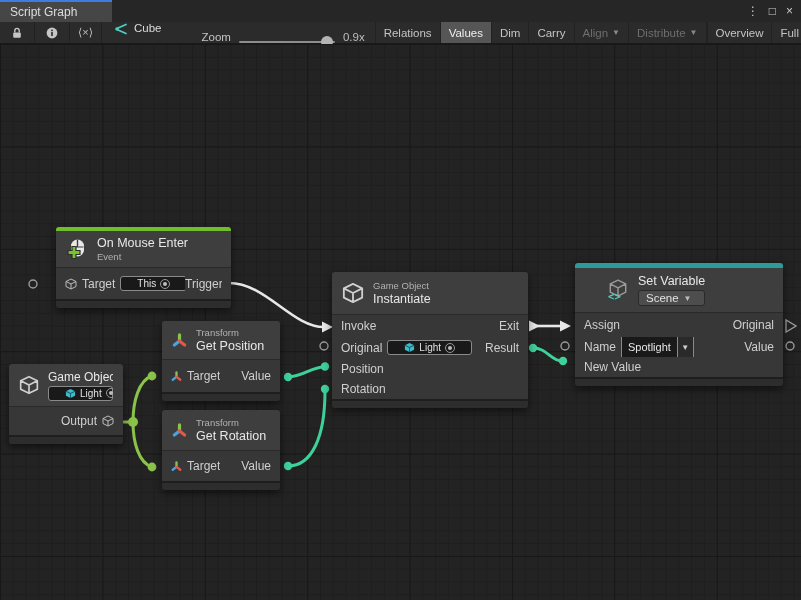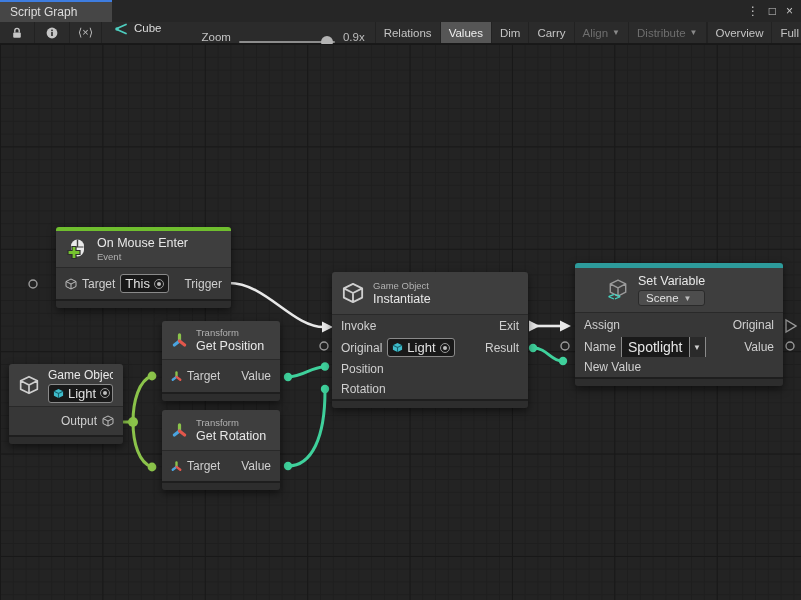--- a/index.html
+++ b/index.html
@@ -46,25 +46,25 @@
   .nhead { background:#3e3e3e; display:flex; align-items:center; gap:9px; padding:0 10px; }
   .nhead .ncol { display:flex; flex-direction:column; justify-content:center; gap:1px; overflow:hidden; }
   .nsmall { font-size:9.5px; color:#b2b2b2; white-space:nowrap; }
   .ntitle { font-size:12.5px; color:#e8e8e8; white-space:nowrap; }
   .nbody { background:#373737; border-top:1px solid #292929; }
   .nrow { display:flex; align-items:center; justify-content:space-between; padding:0 9px; white-space:nowrap; overflow:hidden; }
   .nrow .lft, .nrow .rgt { display:flex; align-items:center; gap:5px; overflow:hidden; }
   .nfoot { background:#2d2d2d; border-top:2px solid #1e1e1e; height:9px; }
 
   
-  .objfield { display:inline-flex; align-items:center; gap:4px; background:#191919; border:1px solid #8a8a8a; border-radius:3px; padding:1px 4px; color:#e0e0e0; font-size:13px; }
+  .objfield { display:inline-flex; align-items:center; gap:4px; background:#191919; border:1px solid #8a8a8a; border-radius:3px; padding:1px 16px; color:#e0e0e0; font-size:10px; }
   .picker { position:relative; width:10px; height:10px; border:1px solid #9a9a9a; border-radius:50%; flex:0 0 auto; }
   .picker::after { content:""; position:absolute; left:2px; top:2px; width:4px; height:4px; border-radius:50%; background:#bdbdbd; }
   .dropfield { display:inline-flex; align-items:stretch; }
-  .dropfield .dval { background:#191919; border:1px solid #8a8a8a; border-radius:3px 0 0 3px; padding:17px 6px; color:#e6e6e6; font-size:14px; }
+  .dropfield .dval { background:#191919; border:1px solid #8a8a8a; border-radius:3px 0 0 3px; padding:17px 6px; color:#e6e6e6; font-size:11px; }
   .dropfield .dbtn { background:#2a2a2a; border:1px solid #8a8a8a; border-left:none; border-radius:0 3px 3px 0; width:16px; display:flex; align-items:center; justify-content:center; color:#cfcfcf; font-size:8px; }
   .pillselect { display:inline-flex; align-items:center; gap:5px; background:#4d4d4d; border:1px solid #2a2a2a; border-radius:3px; padding:1px 7px; color:#e2e2e2; font-size:11.5px; }
   .pillselect .dd { font-size:8px; color:#bdbdbd; }
 
   .porticon { flex:0 0 auto; display:inline-flex; }
 </style>
 </head>
 <body>
 
 <svg width="0" height="0" style="position:absolute">

